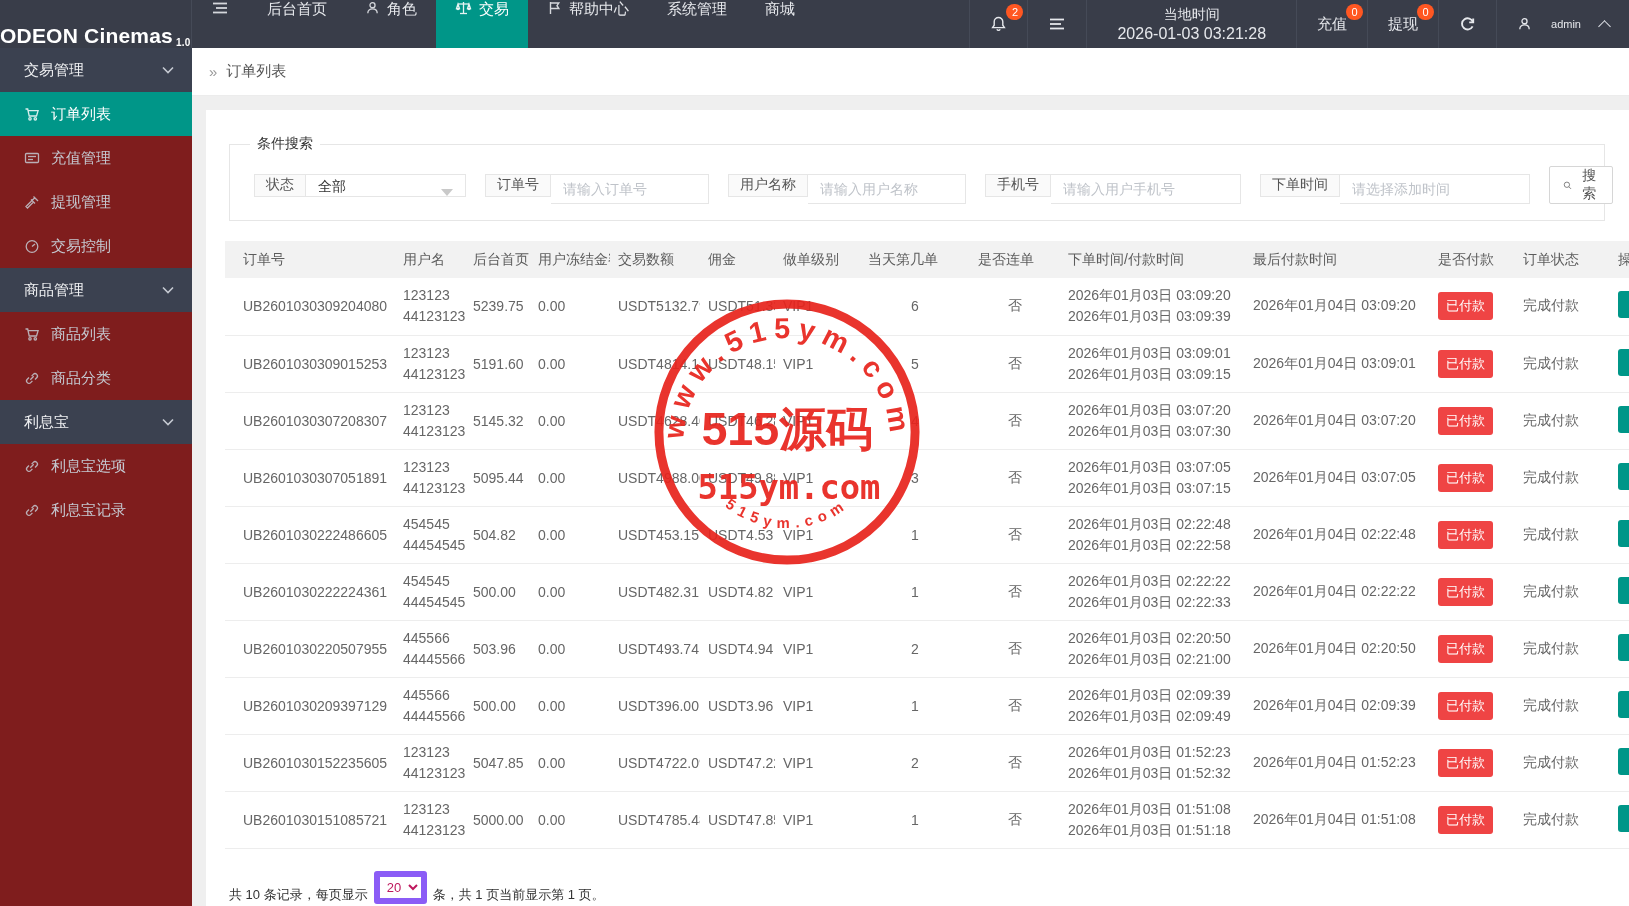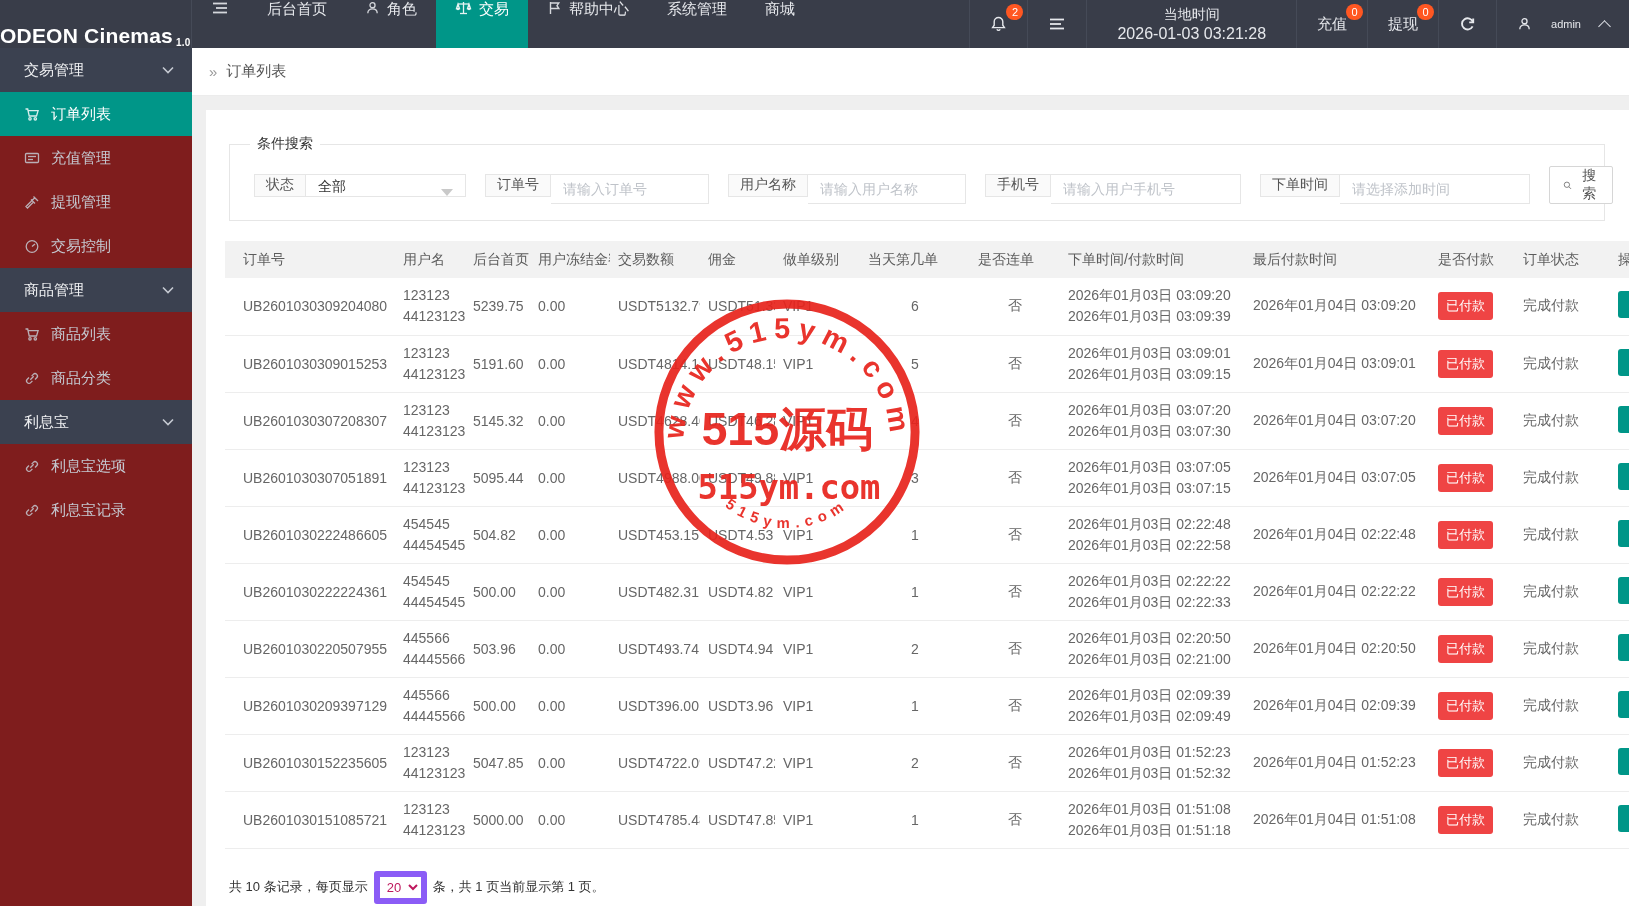--- a/index.html
+++ b/index.html
@@ -60,21 +60,21 @@
   thead th{background:#f2f2f2;height:37px;font-weight:normal;text-align:left;padding:0 8px;color:#5c5c5c;font-size:14px;white-space:nowrap;overflow:hidden}
   thead th:first-child{padding-left:18px}
   tbody td{height:57px;padding:4px 8px;border-bottom:1px solid #ededed;background:#fff;font-size:14px;color:#666;overflow:hidden;white-space:nowrap}
   tbody td:first-child{padding-left:18px}
   td.ctr{text-align:center}
   .two-line div{line-height:21px}
   .pay-badge{display:inline-block;background:#ef4444;color:#fff;font-size:13px;padding:5px 8px;border-radius:3px}
   .action-btn{width:48px;height:27px;background:#009688;border:none;border-radius:3px;cursor:pointer}
 
   
-  .pager{display:flex;align-items:center;gap:6px;margin:22px 0 0 4px;color:#333;font-size:13px}
+  .pager{display:flex;align-items:flex-end;gap:6px;margin:22px 0 0 4px;color:#333;font-size:13px}
   .pager select{font-size:13px;padding:2px 3px;border:6px solid #8b5cf6;border-radius:3px;color:#be185d;background:#fff;font-family:inherit}
 
   
   .stamp{position:absolute;left:648px;top:293px;width:278px;height:278px;z-index:4;opacity:.92;pointer-events:none}
 </style>
 </head>
 <body>
 
 <div class="topbar">
   <div class="logo">

